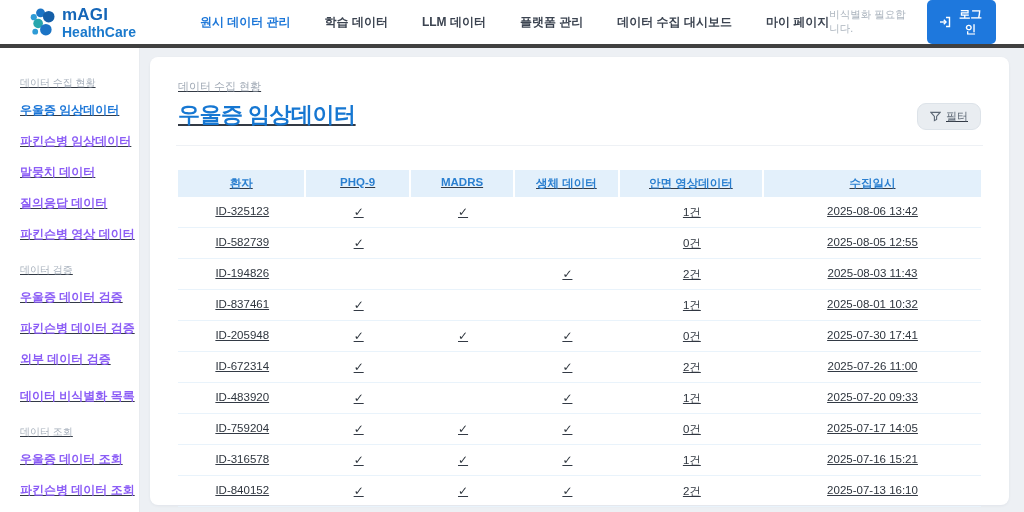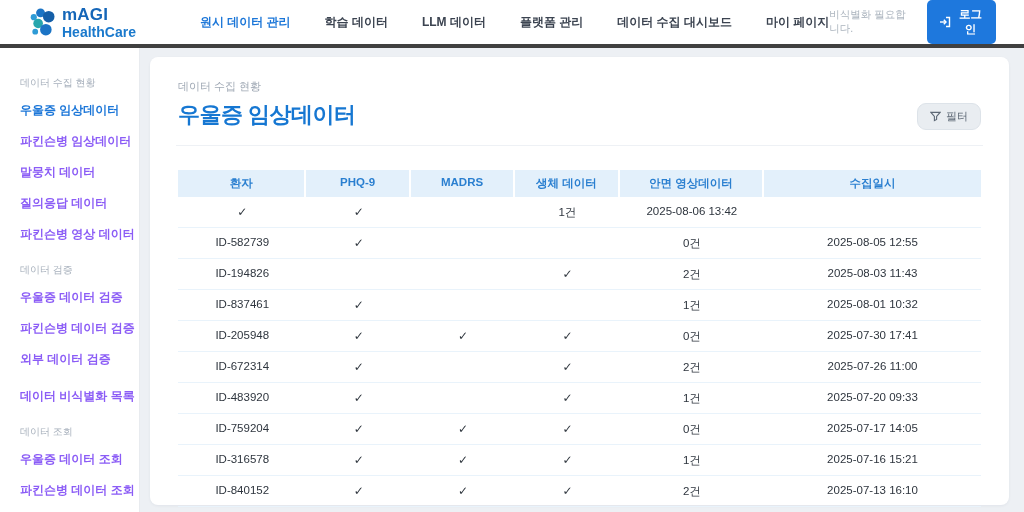--- a/index.html
+++ b/index.html
@@ -23,21 +23,21 @@
   .nav-item.active { color:#1b76d8; }
   .auth { margin-left:auto; display:flex; align-items:center; gap:12px; }
   .auth-msg { font-size:10.5px; color:#aab3bd; }
   .login-btn {
     background:#1e78dd; color:#fff; border:none; border-radius:5px;
     font-size:11.5px; font-weight:bold; padding:7px 12px;
     display:flex; align-items:center; gap:6px; cursor:pointer;
     font-family:inherit;
   }
   
-  .page { display:flex; height:464px; }
+  .page { display:flex; height:464px;text-decoration:underline; }
   .sidebar {
     width:140px; background:#ffffff; border-right:1px solid #e8ebef;
     padding:28px 10px 0 20px; flex-shrink:0;
   }
   .sb-section { margin-bottom:20px; }
   .sb-header { font-size:10px; color:#a7b0bc; margin-bottom:12px; }
   .sb-item { font-size:12px; font-weight:600; color:#8b5cf6; margin-bottom:14px; cursor:pointer; white-space:nowrap; }
   .sb-item.active { color:#1b76d8; font-weight:bold; }
   
   .content { flex:1; padding:9px 15px 0 10px; }
@@ -168,20 +168,21 @@
         <div class="t-head">
             <div class="th">환자</div>
             <div class="th">PHQ-9</div>
             <div class="th">MADRS</div>
             <div class="th">생체 데이터</div>
             <div class="th">안면 영상데이터</div>
             <div class="th">수집일시</div>
           </div>
         <div class="t-body">
             <div class="t-row">
+          <div class="td">ID-325123</div>
           <div class="td check">✓</div>
           <div class="td check">✓</div>
           <div class="td check"></div>
           <div class="td">1건</div>
           <div class="td">2025-08-06 13:42</div>
         </div>
             <div class="t-row">
           <div class="td">ID-582739</div>
           <div class="td check">✓</div>
           <div class="td check"></div>

